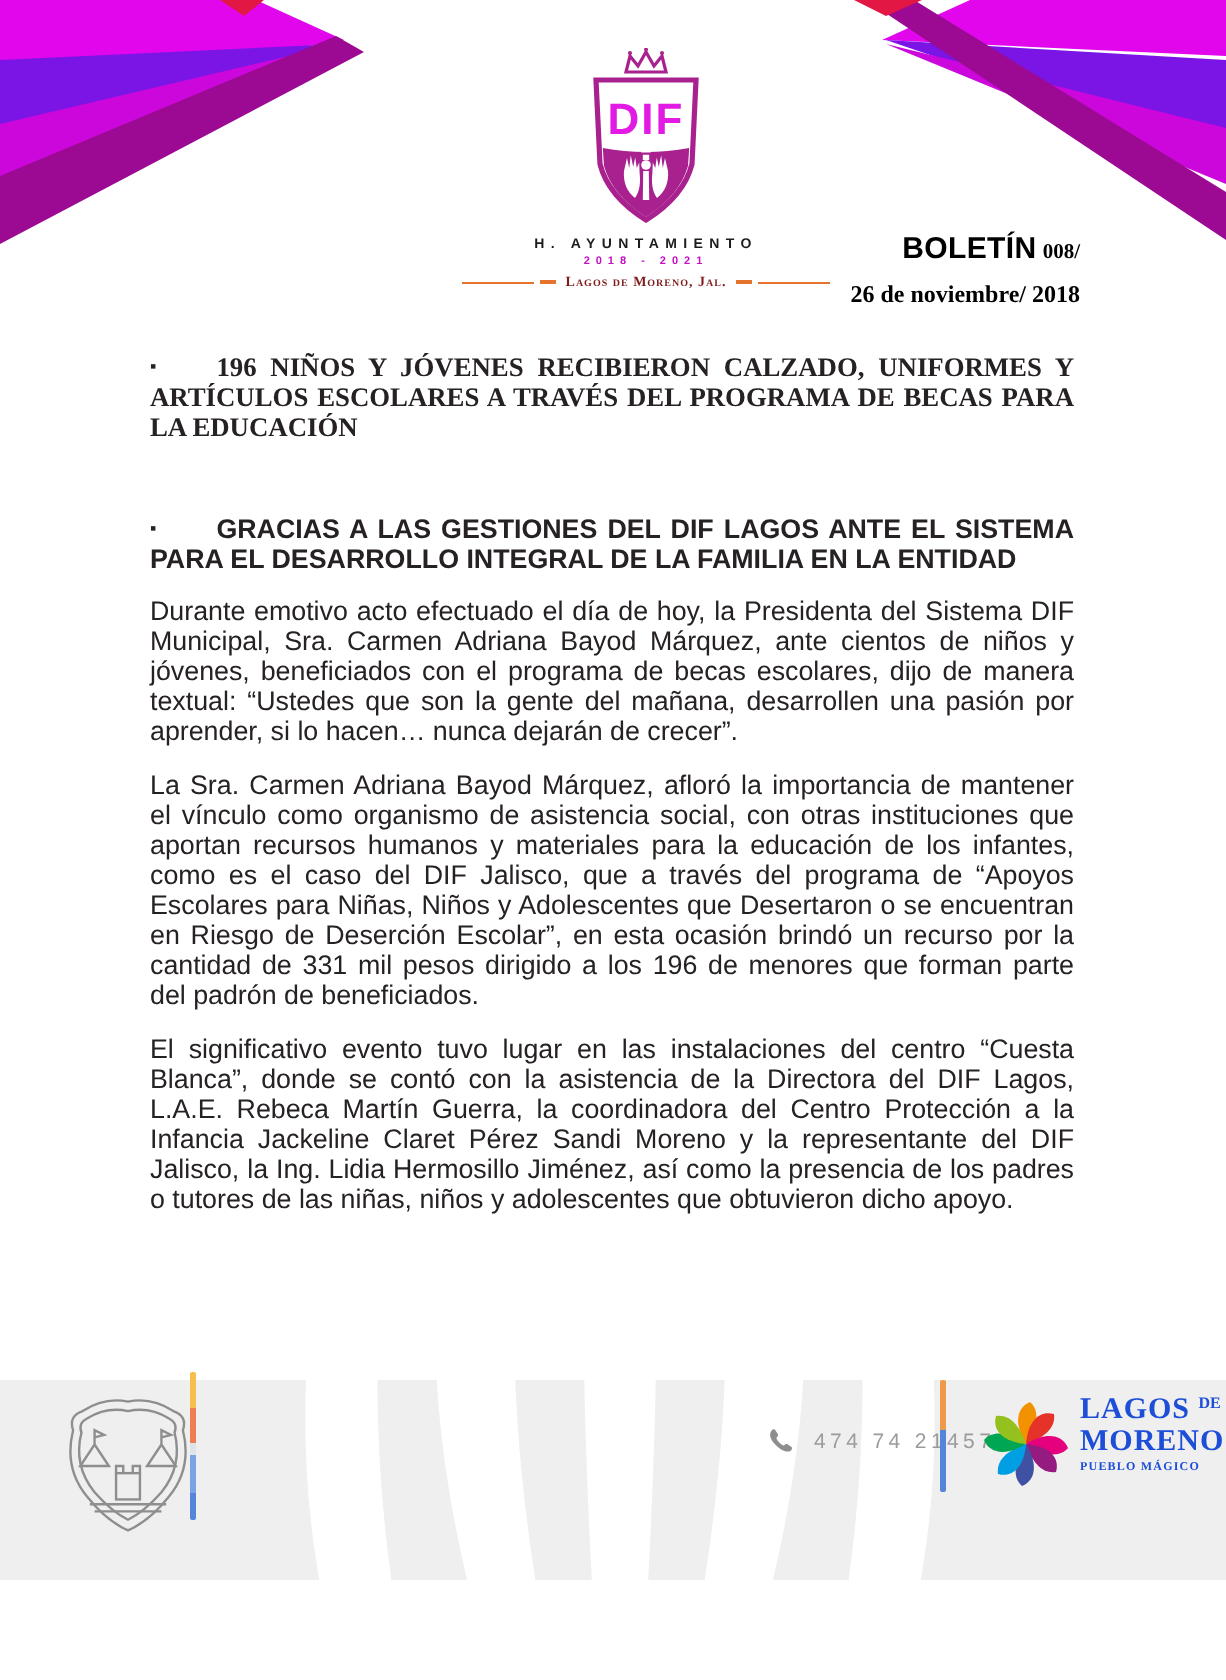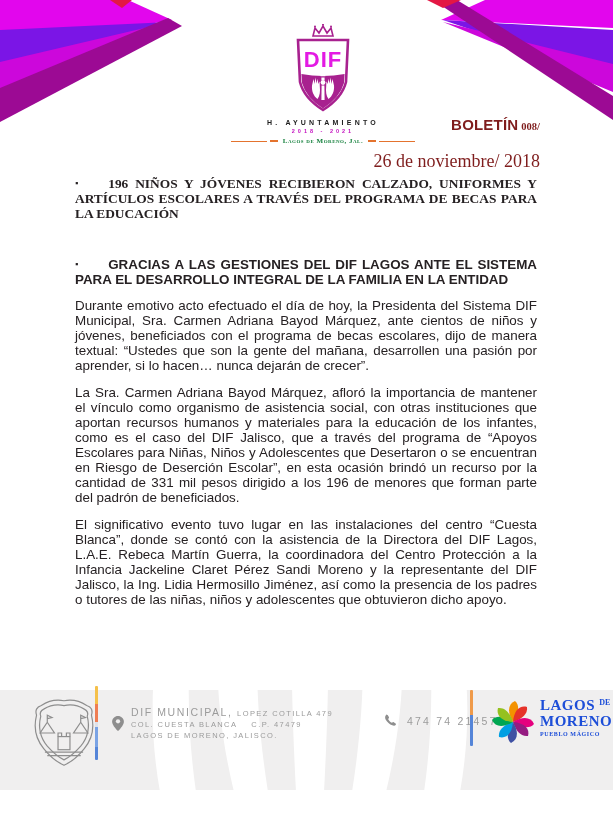--- a/index.html
+++ b/index.html
@@ -9,32 +9,32 @@
 
   
   .deco-tl{position:absolute;left:0;top:0;z-index:1;}
   .deco-tr{position:absolute;right:0;top:0;z-index:1;}
 
   
   .logo-block{position:absolute;top:24px;left:0;right:0;z-index:2;text-align:center;padding-left:33px;}
   .logo-svg{margin:0 auto;}
   .ayto{font-size:7px;font-weight:700;letter-spacing:3.2px;color:#1c1c1c;margin-top:3px;}
   .period{font-size:5.5px;font-weight:700;letter-spacing:3px;color:#c410c0;margin-top:2px;}
-  .cityline{display:flex;align-items:center;justify-content:center;margin-top:3px;color:#15803d;}
+  .cityline{display:flex;align-items:center;justify-content:center;margin-top:3px;color:#7f1d1d;}
   .cityline .rule{width:36px;border-top:1px solid #e4732e;}
   .cityline .dash{width:8px;border-top:2px solid #e4732e;margin:0 3px;}
   .cityline .citytext{font-family:"Liberation Serif",serif;font-weight:700;font-size:7px;
                       letter-spacing:.5px;font-variant:small-caps;padding:0 2px;}
 
   
-  .bulletin{position:absolute;top:116px;right:73px;z-index:2;text-align:right;color:#7f1d1d;}
+  .bulletin{position:absolute;top:116px;right:73px;z-index:2;text-align:right;color:#000000;}
   .bulletin .row1{font-weight:700;}
   .b-label{font-size:15px;letter-spacing:.2px;}
   .b-num{font-family:"Liberation Serif",serif;font-size:10.5px;font-weight:700;margin-left:3px;}
-  .b-date{font-family:"Liberation Serif",serif;font-weight:400;font-size:18px;margin-top:17px;}
+  .b-date{font-family:"Liberation Serif",serif;font-weight:700;font-size:12px;margin-top:6px;}
 
   
   .content{position:absolute;left:75px;top:176px;width:462px;z-index:2;}
   .content p{margin:0;text-align:justify;font-size:13.4px;line-height:15px;}
   p.bullet{font-weight:700;}
   p.b1{margin-bottom:36px;font-family:Liberation Serif, serif;}
   p.b2{margin-bottom:11px;}
   p.para{margin-bottom:12px;}
   .mk{display:inline-block;font-size:9px;vertical-align:2px;margin-right:30px;}
 
@@ -153,32 +153,20 @@
       <path d="M16,22 L22,31 L10,31 Z M16,22 L16,16 L20,18 L16,19"></path>
       <path d="M44,22 L50,31 L38,31 Z M44,22 L44,16 L48,18 L44,19"></path>
       <rect x="25" y="34" width="10" height="11"></rect>
       <path d="M25,34 L25,31 L28,31 L28,34 M32,34 L32,31 L35,31 L35,34"></path>
       <path d="M14,47 L46,47 M16,50 L44,50"></path>
     </g>
   </svg>
 
   <div class="footer-item sep sep1"></div>
 
-  <div class="footer-item addr">
-    <svg class="pin" width="12" height="15" viewBox="0 0 11 14">
-      <path d="M5.5,0 C2.5,0 0,2.4 0,5.3 C0,8.9 5.5,14 5.5,14 C5.5,14 11,8.9 11,5.3 C11,2.4 8.5,0 5.5,0 Z" fill="#8e8e8e"></path>
-      <circle cx="5.5" cy="5" r="2" fill="#f0efef"></circle>
-    </svg>
-    <div>
-      <div class="l1"><span>DIF MUNICIPAL,</span>
-        <span class="sub">LOPEZ COTILLA 479</span></div>
-      <div class="l2"><span>COL. CUESTA BLANCA</span><span class="gap"></span><span>C.P. 47479</span></div>
-      <div class="l3">LAGOS DE MORENO, JALISCO.</div>
-    </div>
-  </div>
 
   <div class="footer-item phone">
     <svg width="13" height="13" viewBox="0 0 12 12">
       <path d="M2.8,0.6 C2.4,0.5 2,0.7 1.7,1.1 C0.6,2.4 0.7,4.4 2.6,6.8 C4.5,9.2 7.2,10.9 9.2,10.9 C9.9,10.9 10.6,10.6 10.9,10 C11.2,9.5 11.1,9 10.7,8.7 L9,7.5 C8.5,7.2 8,7.3 7.6,7.8 C7.4,8.1 7.1,8.1 6.7,7.9 C5.8,7.4 4.5,6.1 4,5.1 C3.8,4.7 3.9,4.4 4.2,4.2 C4.7,3.8 4.8,3.3 4.5,2.8 L3.4,1 C3.2,0.8 3,0.6 2.8,0.6 Z" fill="#8e8e8e"></path>
     </svg>
     <span class="num">474 74 21457</span>
   </div>
 
   <div class="footer-item sep sep2"></div>
 

